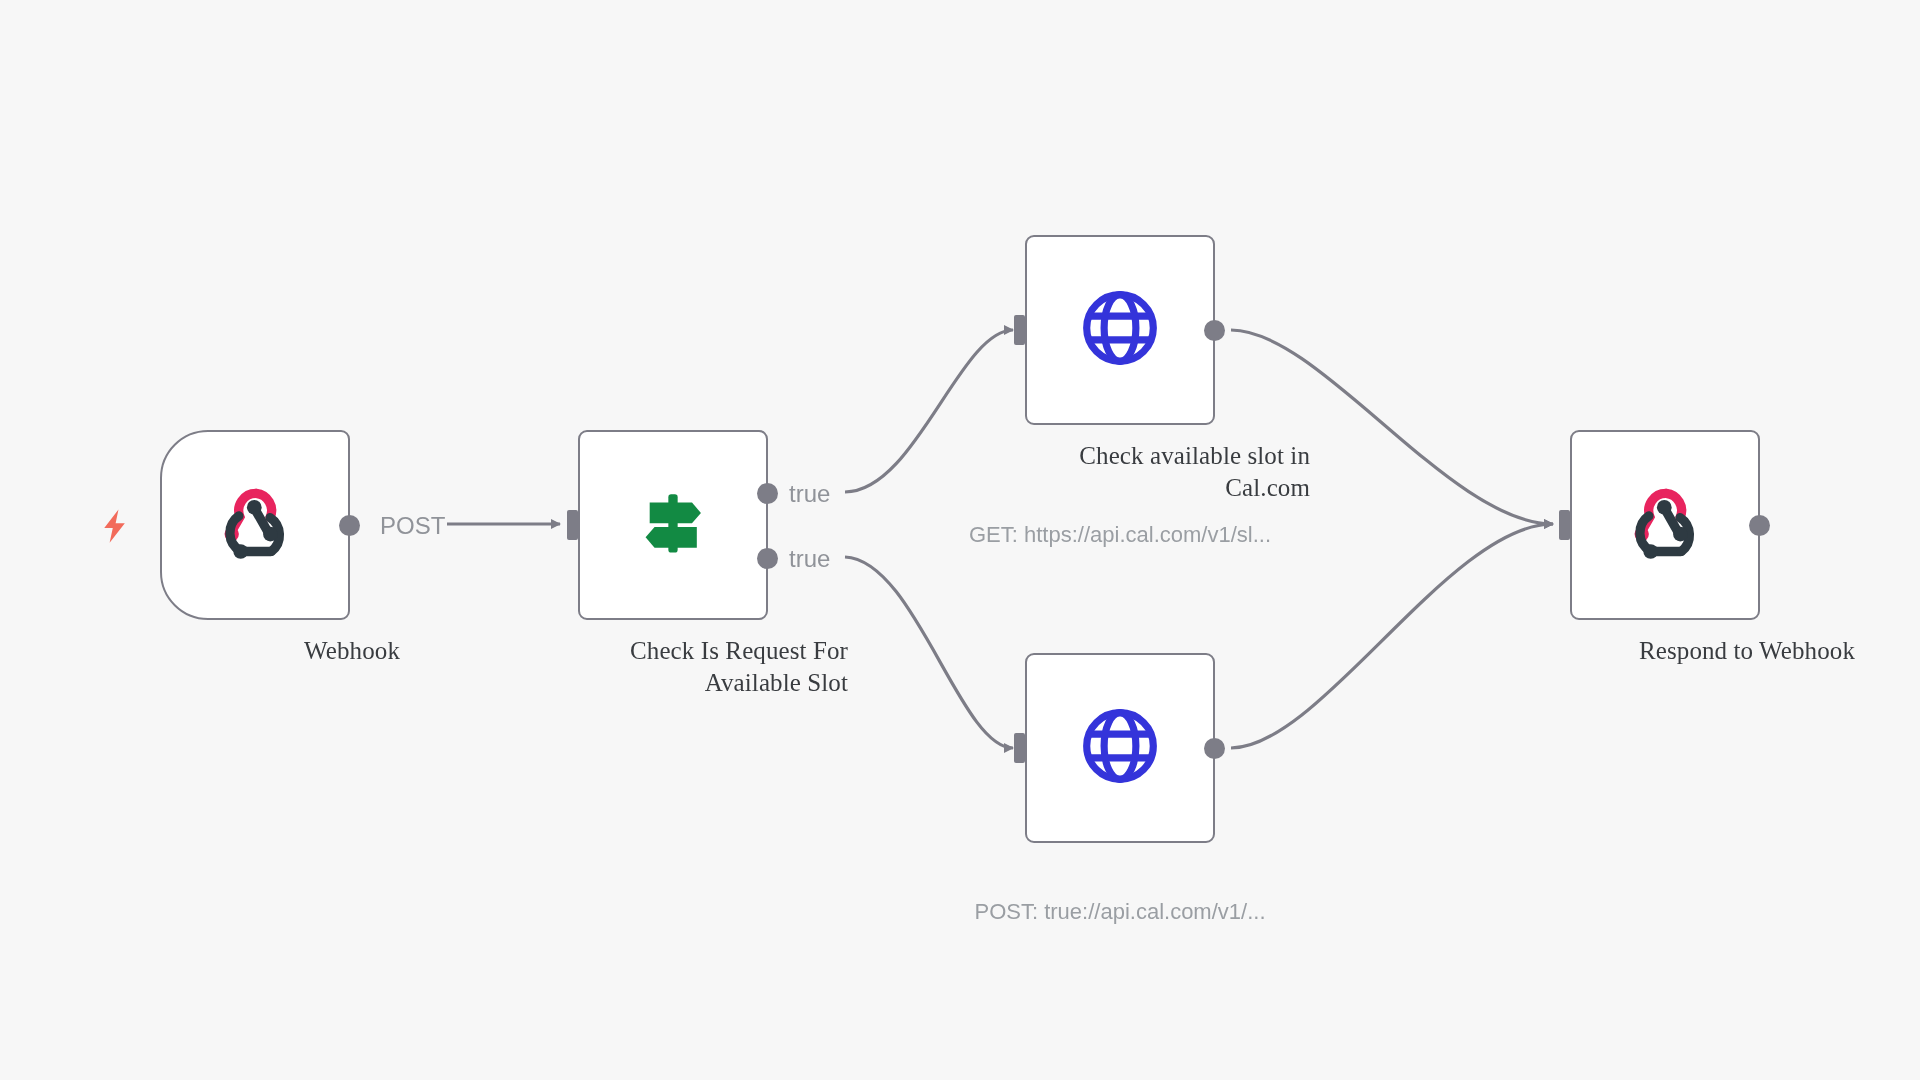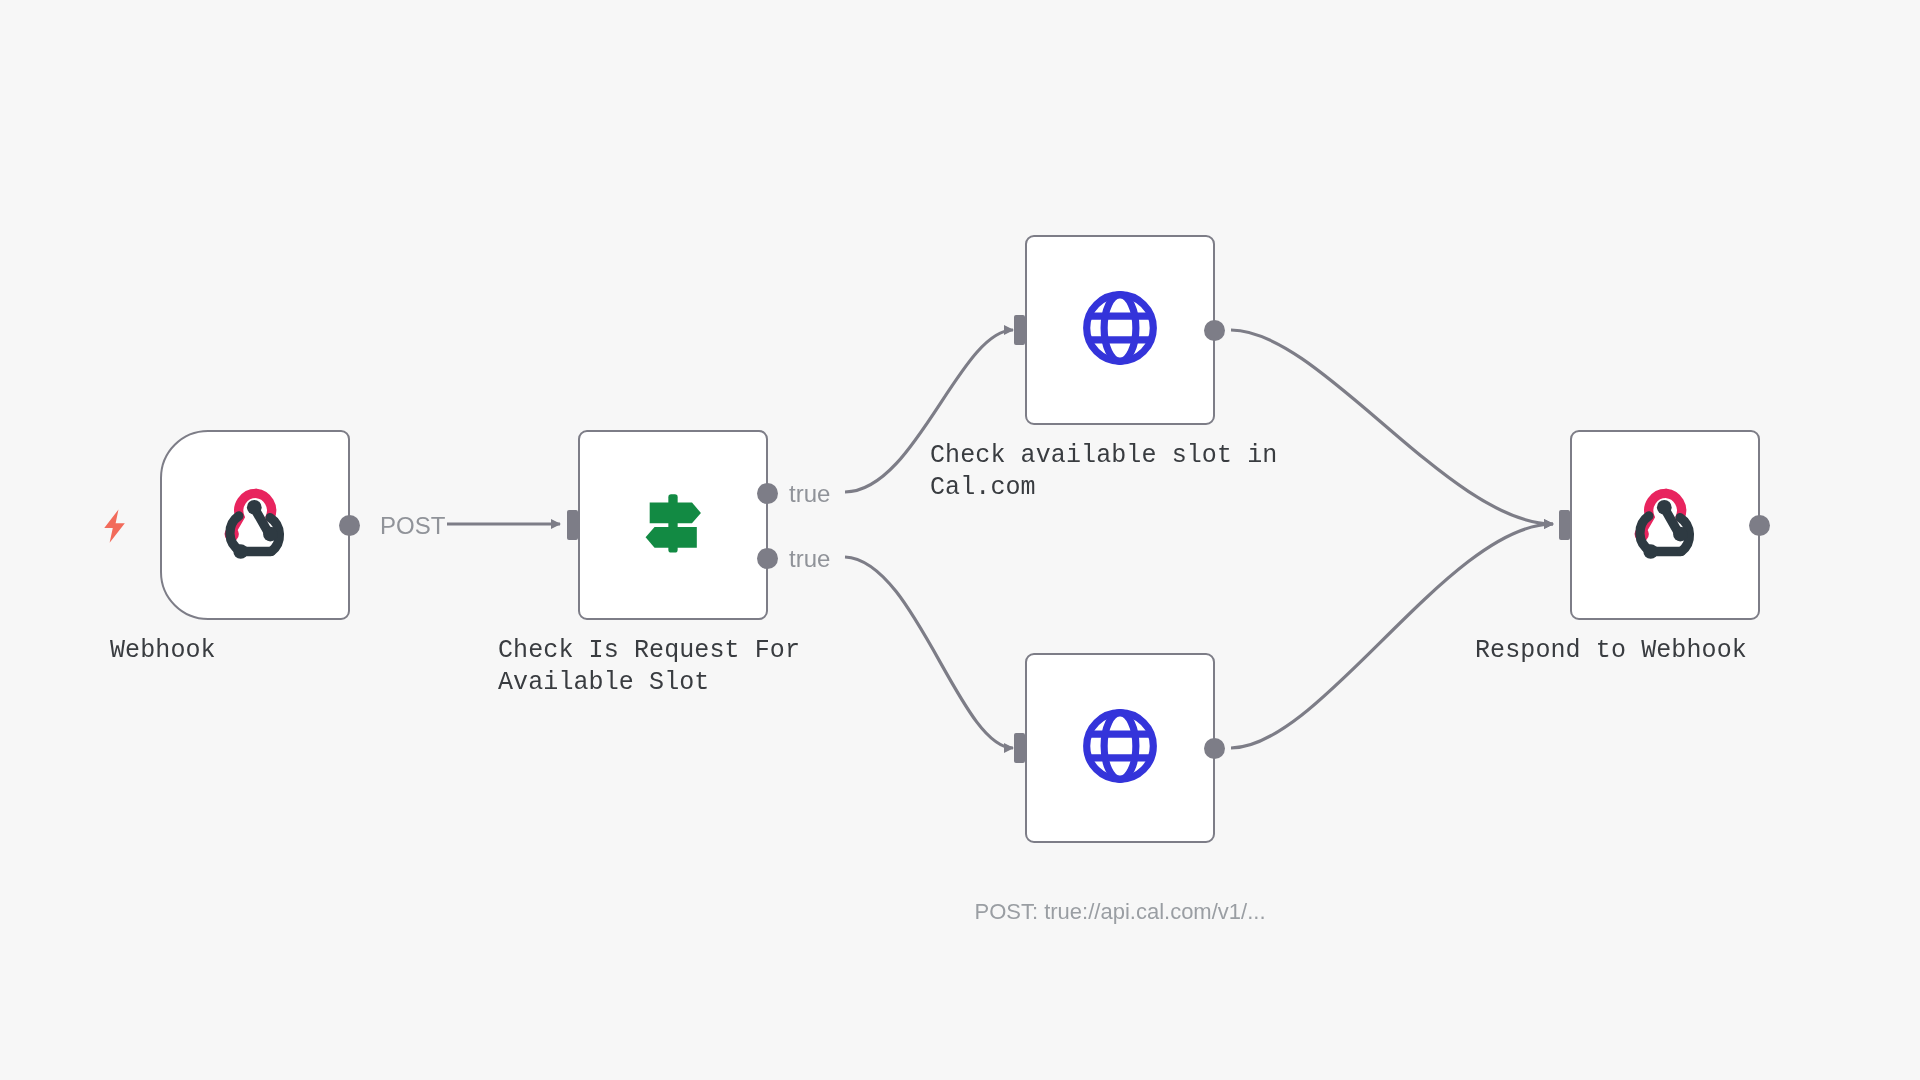--- a/index.html
+++ b/index.html
@@ -49,25 +49,25 @@
     position: absolute;
     left: 50%;
     top: 50%;
     transform: translate(-50%, -50%);
     display: block;
   }
 
   
   .node-caption {
     position: absolute;
-    text-align: left;
+    text-align: right;
     color: #393C40;
     font-size: 25px;
     line-height: 1.28;
-    font-family: Liberation Mono, monospace;
+    font-family: Liberation Serif, serif;
     letter-spacing: 0.1px;
     white-space: pre-line;
   }
   .node-subcaption {
     position: absolute;
     text-align: center;
     color: #9A9EA3;
     font-size: 22px;
     line-height: 1.25;
     font-family: "Liberation Sans", sans-serif;
@@ -185,20 +185,21 @@
         <ellipse cx="24" cy="24" rx="9.3" ry="19.5" stroke="#3434DA" stroke-width="4.2" fill="none"></ellipse>
         <line x1="5.2" y1="17.0" x2="42.8" y2="17.0" stroke="#3434DA" stroke-width="4.2"></line>
         <line x1="5.2" y1="31.0" x2="42.8" y2="31.0" stroke="#3434DA" stroke-width="4.2"></line>
       </svg>
     </span>
     <span class="port-in" style="left:-13px; top:50%; margin-top:-15px;"></span>
     <span class="port-out" style="right:-12px; top:50%; margin-top:-10.5px;"></span>
   </div>
   <div class="node-caption" style="left:930px; top:440px; width:380px;">Check available slot in
 Cal.com</div>
+  <div class="node-subcaption" style="left:880px; top:521px; width:480px;">GET: https://api.cal.com/v1/sl...</div>
 
   <div class="node standard" style="left:1025px; top:653px; width:190px; height:190px;">
     <span class="node-icon">
       <svg width="82" height="82" viewBox="0 0 48 48">
         <circle cx="24" cy="24" r="19.5" stroke="#3434DA" stroke-width="4.2" fill="none"></circle>
         <ellipse cx="24" cy="24" rx="9.3" ry="19.5" stroke="#3434DA" stroke-width="4.2" fill="none"></ellipse>
         <line x1="5.2" y1="17.0" x2="42.8" y2="17.0" stroke="#3434DA" stroke-width="4.2"></line>
         <line x1="5.2" y1="31.0" x2="42.8" y2="31.0" stroke="#3434DA" stroke-width="4.2"></line>
       </svg>
     </span>

